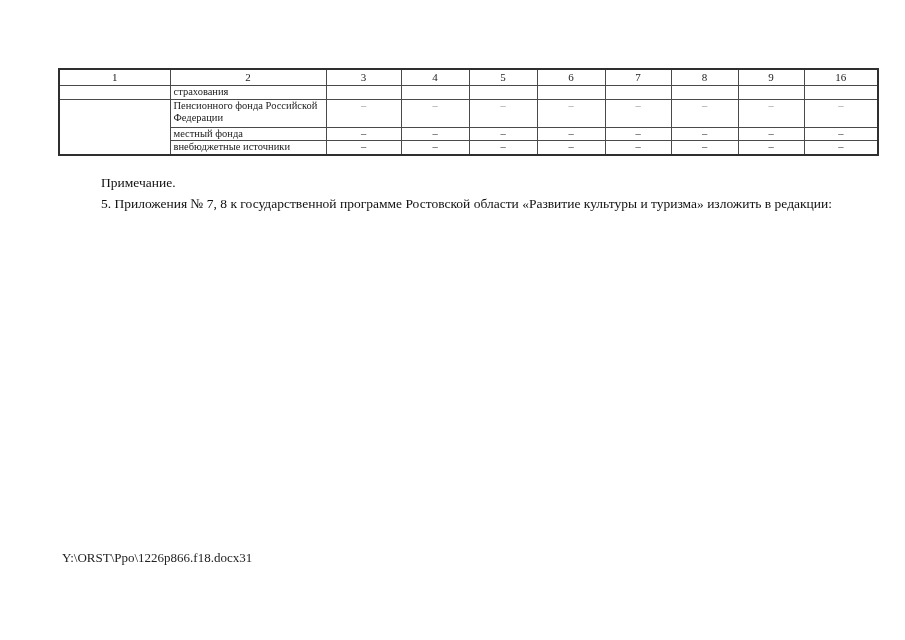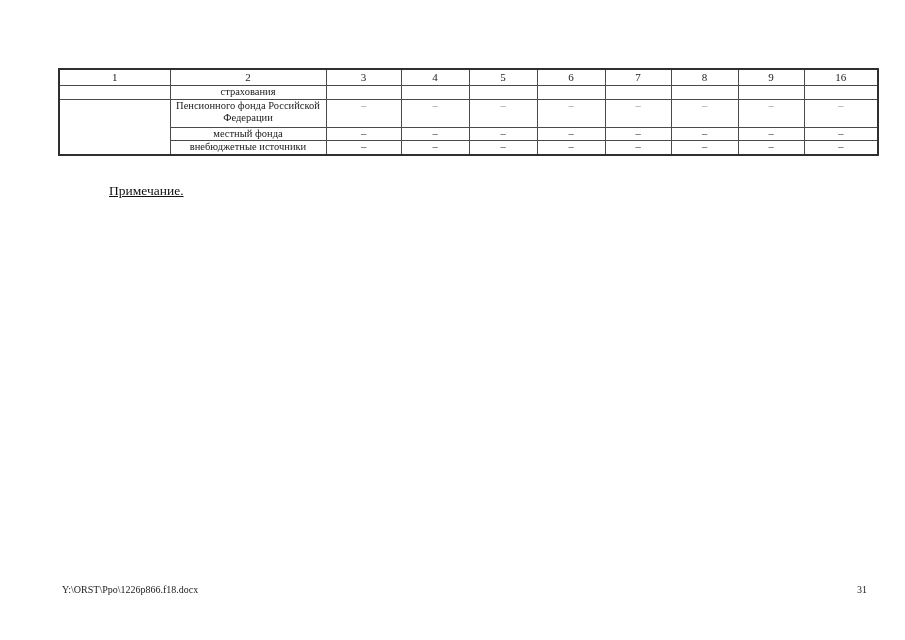--- a/index.html
+++ b/index.html
@@ -29,45 +29,44 @@
     vertical-align:top;
     color:#1a1a1a;
     overflow:hidden;
   }
   .doc-table tr.hdr td {
     text-align:center;
     font-size:11px;
     line-height:14px;
     height:15px;
   }
-  .doc-table td.label-cell { text-align:center; }
+  .doc-table td.label-cell { text-align:left; }
   .doc-table td.dash-cell { text-align:center; }
   .doc-table tr.r-single td { height:11px; }
   .doc-table tr.r-double td { height:27px; }
   .doc-table td.light-dash { color:#8c8c8c; }
 
   
   .text-block {
     position:absolute; left:28px; top:170px; width:850px;
   }
   .text-block p {
-    margin:12px;
+    margin:4px;
     font-size:13.5px;
     line-height:17.3px;
     text-indent:69px;
-    text-decoration:underline;
   }
   .text-block p.justified { text-align:justify; }
 
   
   .footer {
-    position:absolute; left:62px; right:38px; top:584px;
+    position:absolute; left:62px; right:38px; top:552px;
     display:flex;
-    justify-content:space-between;
-    font-size:10px;
+    justify-content:flex-start;
+    font-size:13px;
     line-height:12px;
     color:#222;
   }
 </style>
 </head>
 <body>
 
 <div>
 
   <table class="doc-table">
@@ -144,20 +143,21 @@
         <td class="dash-cell">–</td>
         <td class="dash-cell">–</td>
         <td class="dash-cell">–</td>
         <td class="dash-cell">–</td>
       </tr>
     </tbody>
   </table>
 
   <div class="text-block">
     <p>Примечание.</p>
+    <p class="justified">5. Приложения № 7, 8 к государственной программе Ростовской области «Развитие культуры и туризма» изложить в редакции:</p>
   </div>
 
   <div class="footer">
     <span>Y:\ORST\Ppo\1226p866.f18.docx</span>
     <span>31</span>
   </div>
 
 </div>
 
 </body></html>

